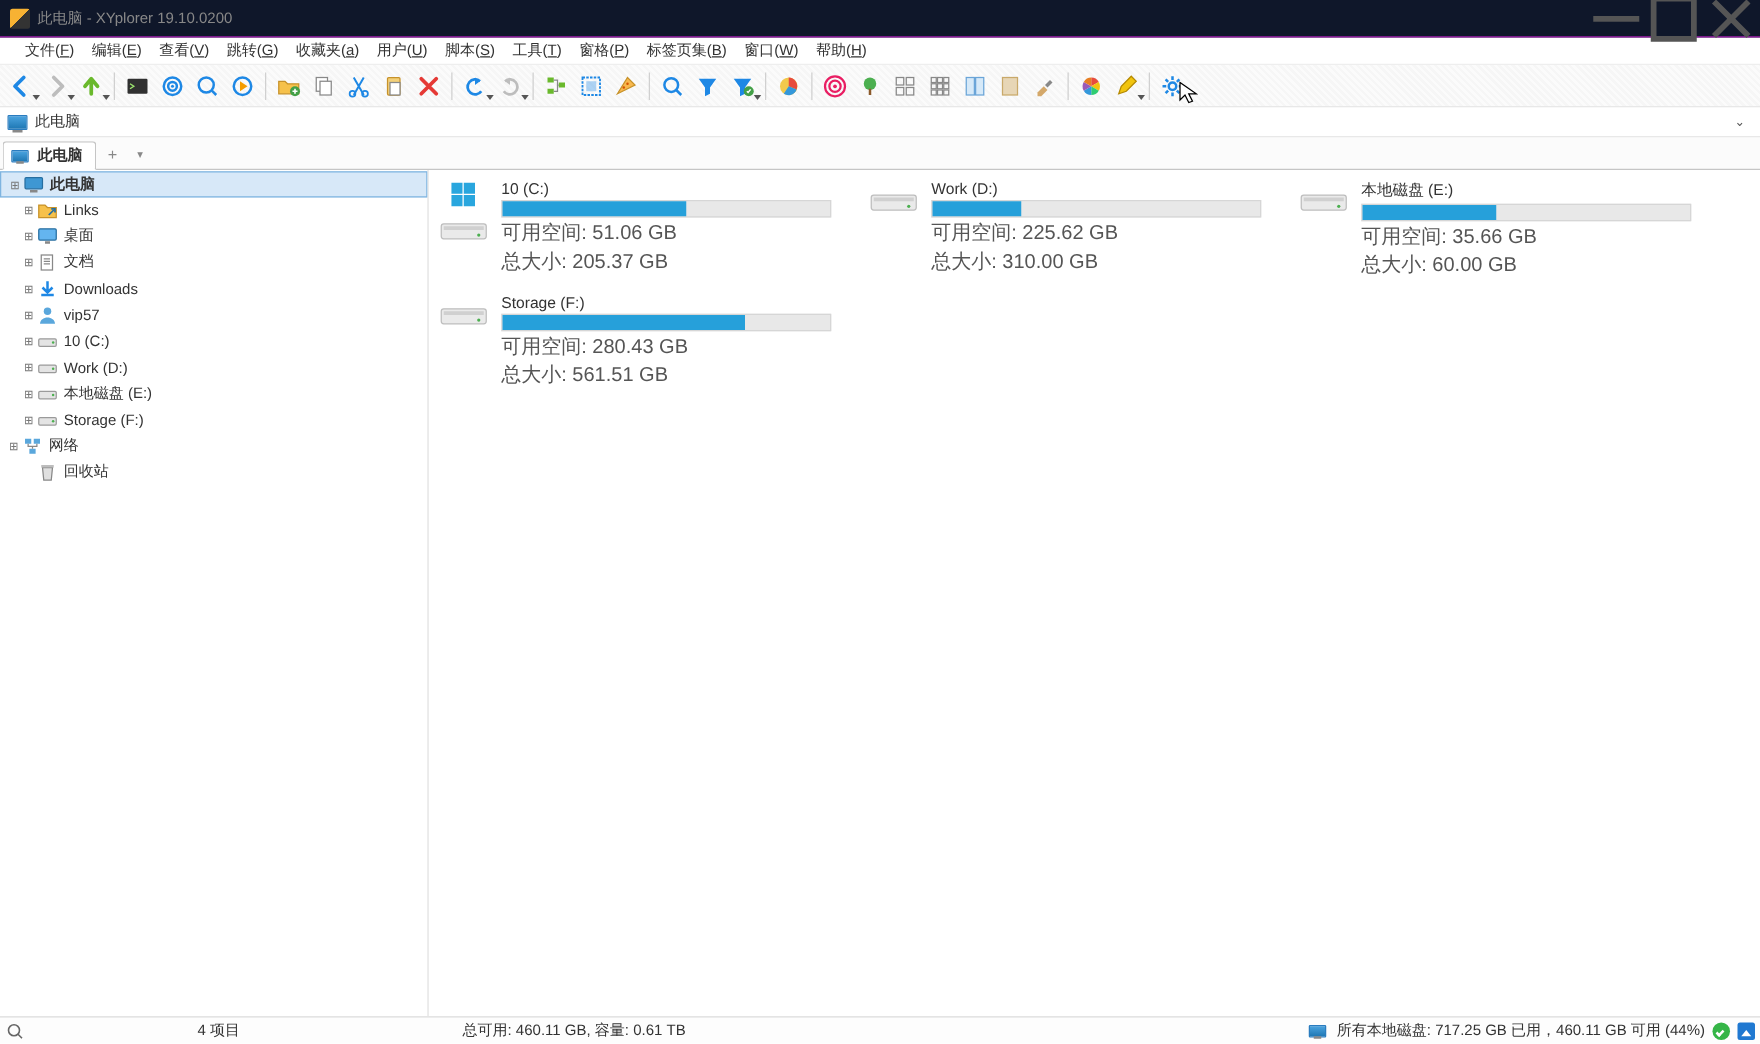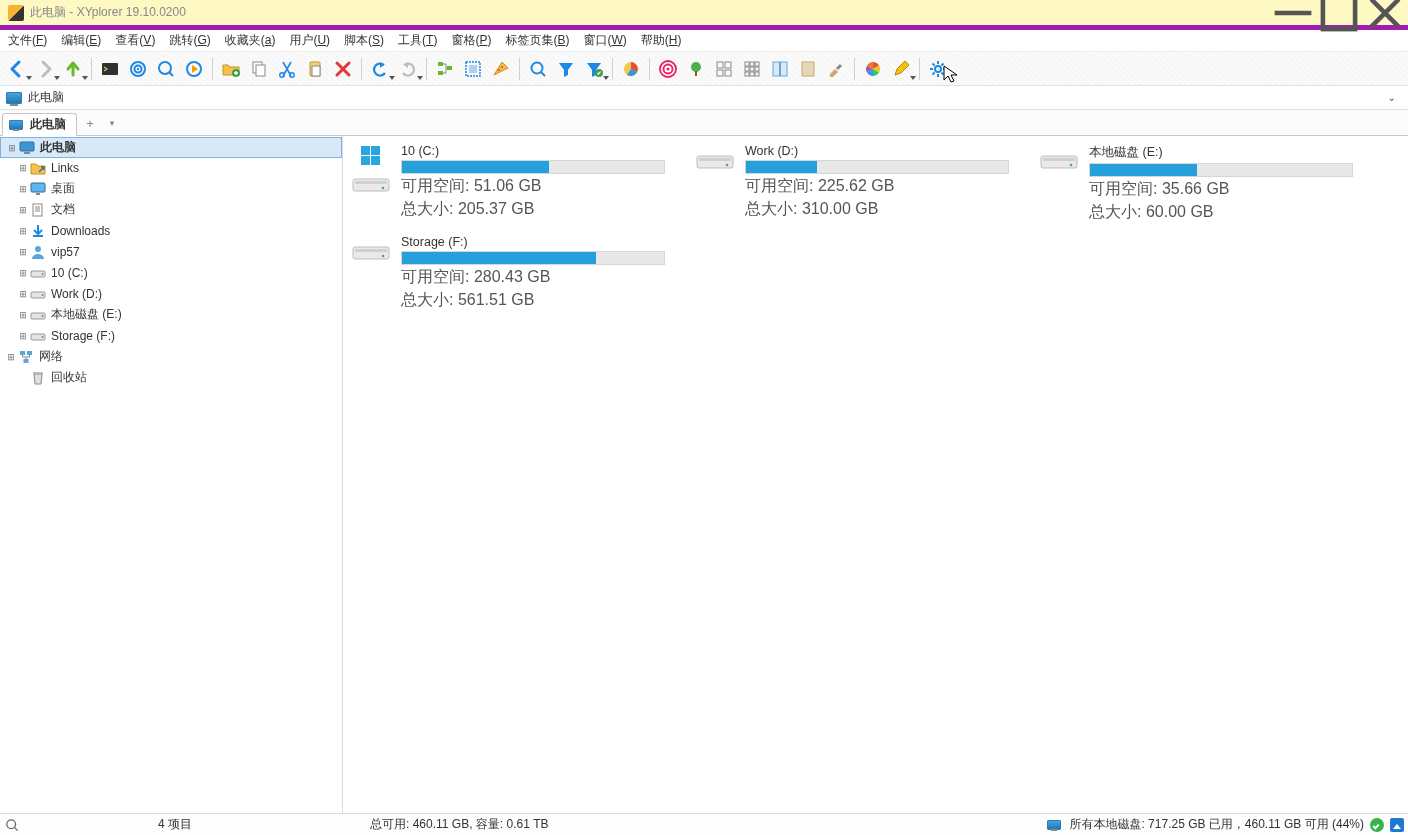--- a/index.html
+++ b/index.html
@@ -26,43 +26,43 @@
     font-size: 12px;
     color: var(--text);
   }
 
   
   .titlebar {
     height: 30px;
     display: flex;
     align-items: center;
     padding: 0 0 0 8px;
-    border-bottom: 5px solid #a21caf;
+    border-bottom: 1px solid #a21caf;
     color: var(--text-title);
     font-size: 12px;
-    background: #fef9c3;
+    background: #0f172a;
   }
   .titlebar .app-icon {
     width: 16px; height:16px; margin-right:6px;
     background: linear-gradient(135deg,#f7b233 0%,#f7b233 50%,#333 50%,#333 100%);
     border-radius:2px;
   }
   .titlebar .title-text { flex:0 0 auto; }
   .titlebar .spacer { flex:1; }
   .winbtn {
     width:46px; height:30px; display:flex; align-items:center; justify-content:center;
     color:#666; font-size:10px;
   }
 
   
   .menubar {
     height:22px;
     display:flex;
     align-items:center;
-    padding:0 4px;
+    padding:0 16px;
     gap:6px;
     color:#333;
     font-size:12px;
     border-bottom:1px solid #eee;
   }
   .menubar .menu-item { padding:2px 4px; }
   .menubar .menu-item u { text-decoration:underline; }
 
   
   .toolbar {

